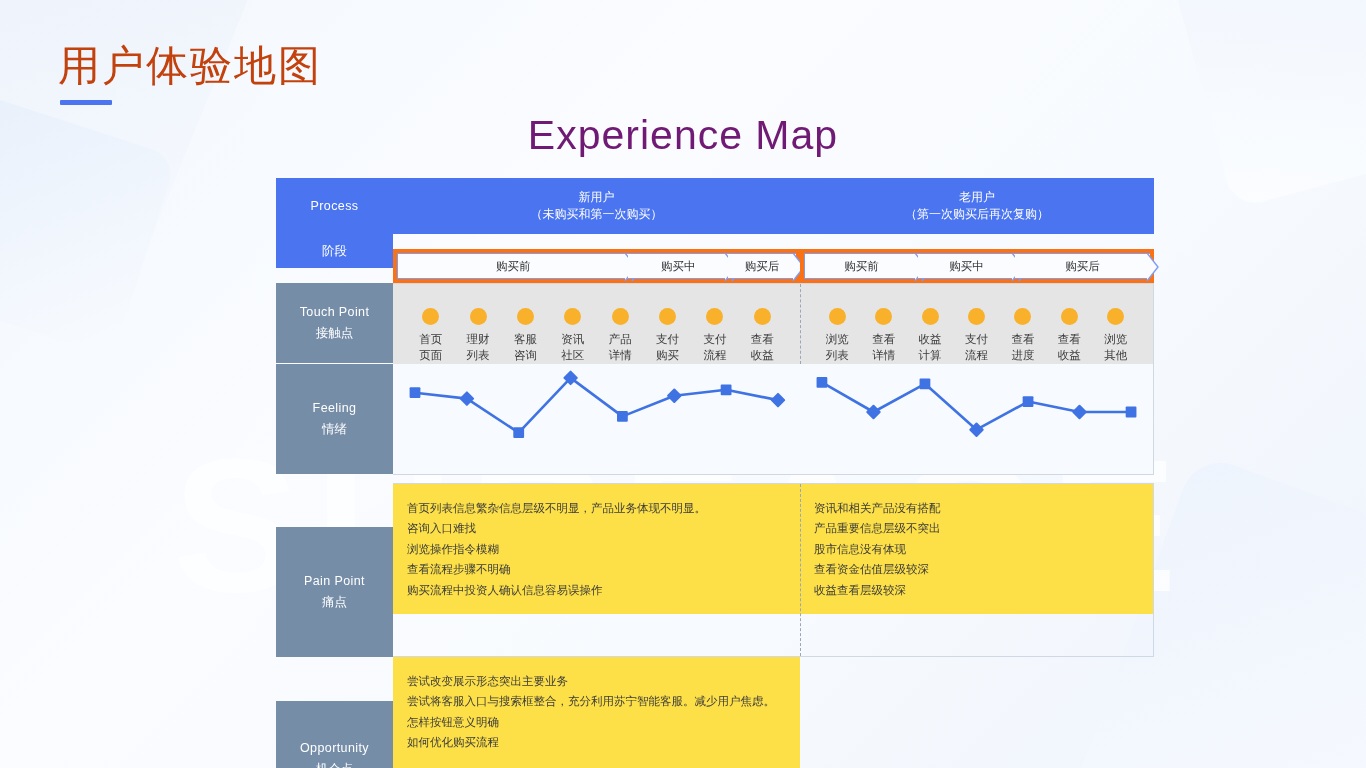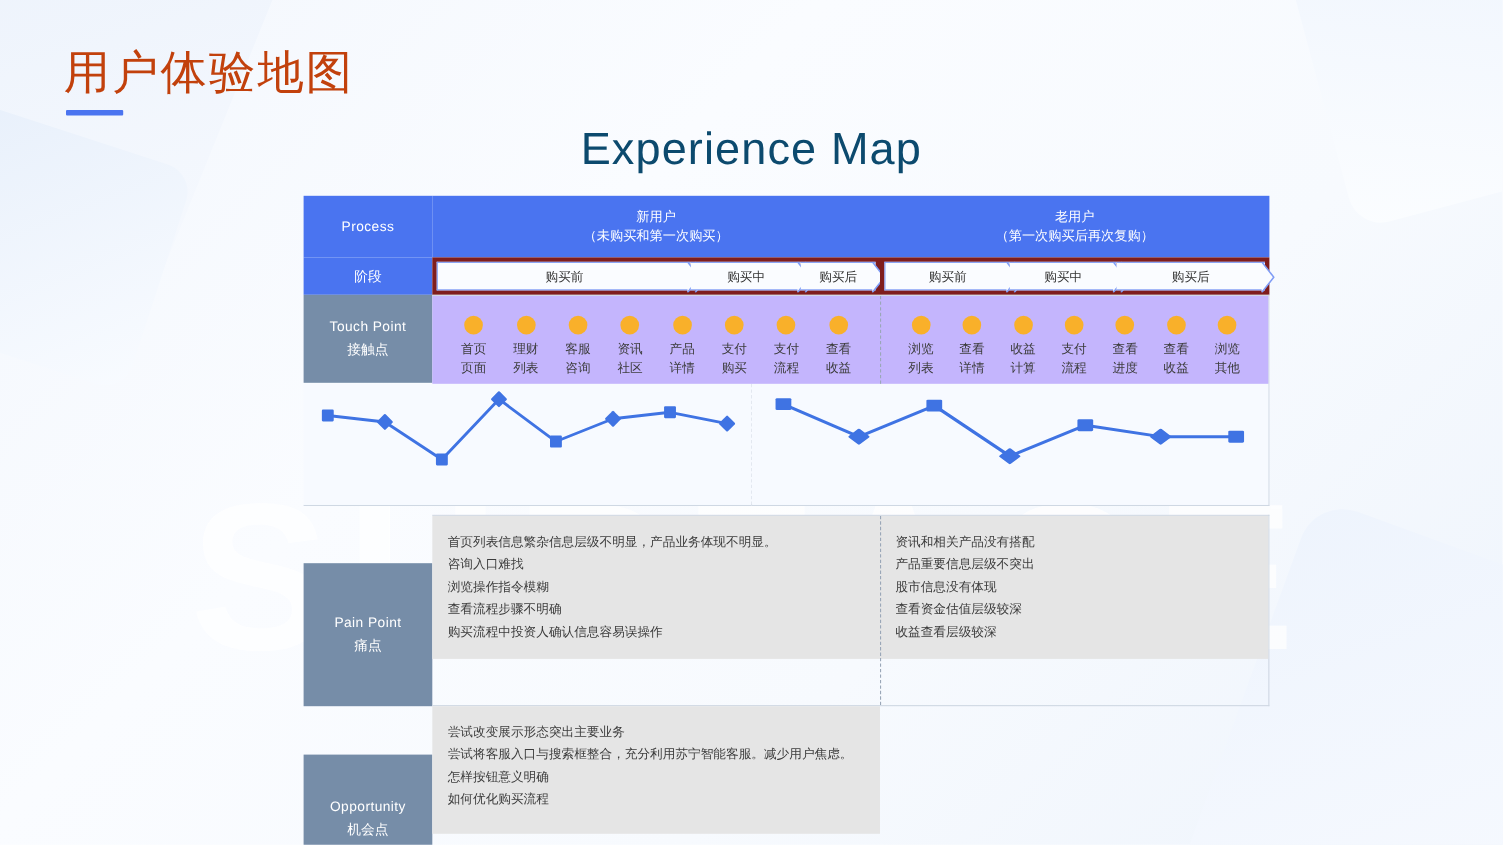--- a/index.html
+++ b/index.html
@@ -54,21 +54,21 @@
     font-weight: normal;
   }
   .title-rule {
     position: absolute; left: 60px; top: 100px;
     width: 52px; height: 5px; background: #4a74f0; border-radius: 1px;
   }
 
   .map-title {
     position: absolute; left: 0; right: 0; top: 112px;
     text-align: center;
-    font-size: 41px; color: #0c4a6e; letter-spacing: 1px;
+    font-size: 41px; color: #701a75; letter-spacing: 1px;
     font-family: "Liberation Sans", sans-serif;
     font-weight: normal;
   }
 
   
   .map {
     position: absolute; left: 276px; top: 178px;
     width: 878px; height: 526px;
     font-size: 11px;
   }
@@ -95,21 +95,21 @@
   .band {
     height: 56px; background: #4a74f0; color: #fff;
     display: flex; flex-direction: column; align-items: center; justify-content: center;
     text-align: center; line-height: 1.45; font-size: 12px;
   }
 
   
   .stage-row .lbl { height: 34px; }
   .stage-wrap {
     height: 34px; display: flex; align-items: center;
-    background: #7f1d1d; padding: 0;
+    background: #f97316; padding: 0; margin-top: 15px;
   }
   .stages {
     height: 26px; display: flex; width: 100%;
     margin: 0 4px;
     position: relative;
   }
   .stage {
     position: relative; height: 26px;
     display: flex; align-items: center; justify-content: center;
     font-size: 11.5px; color: #333; background: #fafcff;
@@ -120,22 +120,22 @@
     position: absolute; right: -9px; top: -1px;
     width: 13px; height: 28px;
     pointer-events: none;
   }
   .stage .chev2 { right: -16px; }
   .stage .chev svg, .stage .chev2 svg { display: block; }
 
   
   .tp-row .lbl { height: 80px; }
   .tp-area {
-    height: 80px; background: #c4b5fd;
-    display: flex; align-items: center; justify-content: space-around;
+    height: 80px; background: #e5e5e5;
+    display: flex; align-items: flex-end; justify-content: space-around;
     padding: 12px 14px 0 14px;
   }
   .tp {
     display: flex; flex-direction: column; align-items: center;
     width: 46px;
   }
   .tp .dot {
     width: 17px; height: 17px; border-radius: 50%;
     background: #f9b02a; margin-bottom: 6px;
   }
@@ -146,21 +146,21 @@
 
   
   .fl-row .lbl { height: 110px; }
   .fl-area { height: 110px; background: #f7faff; position: relative; }
   .fl-area svg { display: block; width: 100%; height: 100%; }
 
   
   .txt-row .lbl { height: 130px; margin-top: 44px; }
   .txt-row.opp .lbl { height: 116px; }
   .txt {
-    height: 130px; background: #e5e5e5; padding: 14px 12px 0 14px;
+    height: 130px; background: #fde047; padding: 14px 12px 0 14px;
     font-size: 11.5px; color: #3c3c3c; line-height: 1.78;
     white-space: pre-line;
   }
   .txt-row.opp .txt { height: 116px; }
 
   
   .bordered { border: 1px solid #cfd8e3; border-left: none; }
   .cell-new.bordered { border-right: none; }
   .cell-old.bordered { border-left: none; }
   .divider {
@@ -383,20 +383,24 @@
             <span class="dot"></span>
             <span class="tlabel">浏览
 其他</span>
           </div>
         </div>
       </div>
     </div>
   </div>
 
   <div class="row fl-row">
+    <div class="lbl lbl-slate">
+      <span class="en">Feeling</span>
+      <span class="cn">情绪</span>
+    </div>
     <div class="cells">
       <div class="cell-new bordered no-top">
         <div class="fl-area">
           <svg id="chart-new" viewBox="0 0 407 110" preserveAspectRatio="none">
               <polyline fill="none" stroke="#3f73e3" stroke-width="2.6" stroke-linejoin="round" points="22.0,28.7 73.9,34.6 125.7,68.7 177.6,13.9 229.4,52.4 281.3,31.7 333.1,25.8 385.0,36.1"></polyline>
               <rect x="16.6" y="23.3" width="10.8" height="10.8" fill="#3f73e3" rx="1"></rect>
               <rect x="68.5" y="29.2" width="10.8" height="10.8" fill="#3f73e3" rx="1" transform="rotate(45 73.9 34.6)"></rect>
               <rect x="120.3" y="63.3" width="10.8" height="10.8" fill="#3f73e3" rx="1"></rect>
               <rect x="172.2" y="8.5" width="10.8" height="10.8" fill="#3f73e3" rx="1" transform="rotate(45 177.6 13.9)"></rect>
               <rect x="224.0" y="47.0" width="10.8" height="10.8" fill="#3f73e3" rx="1"></rect>

